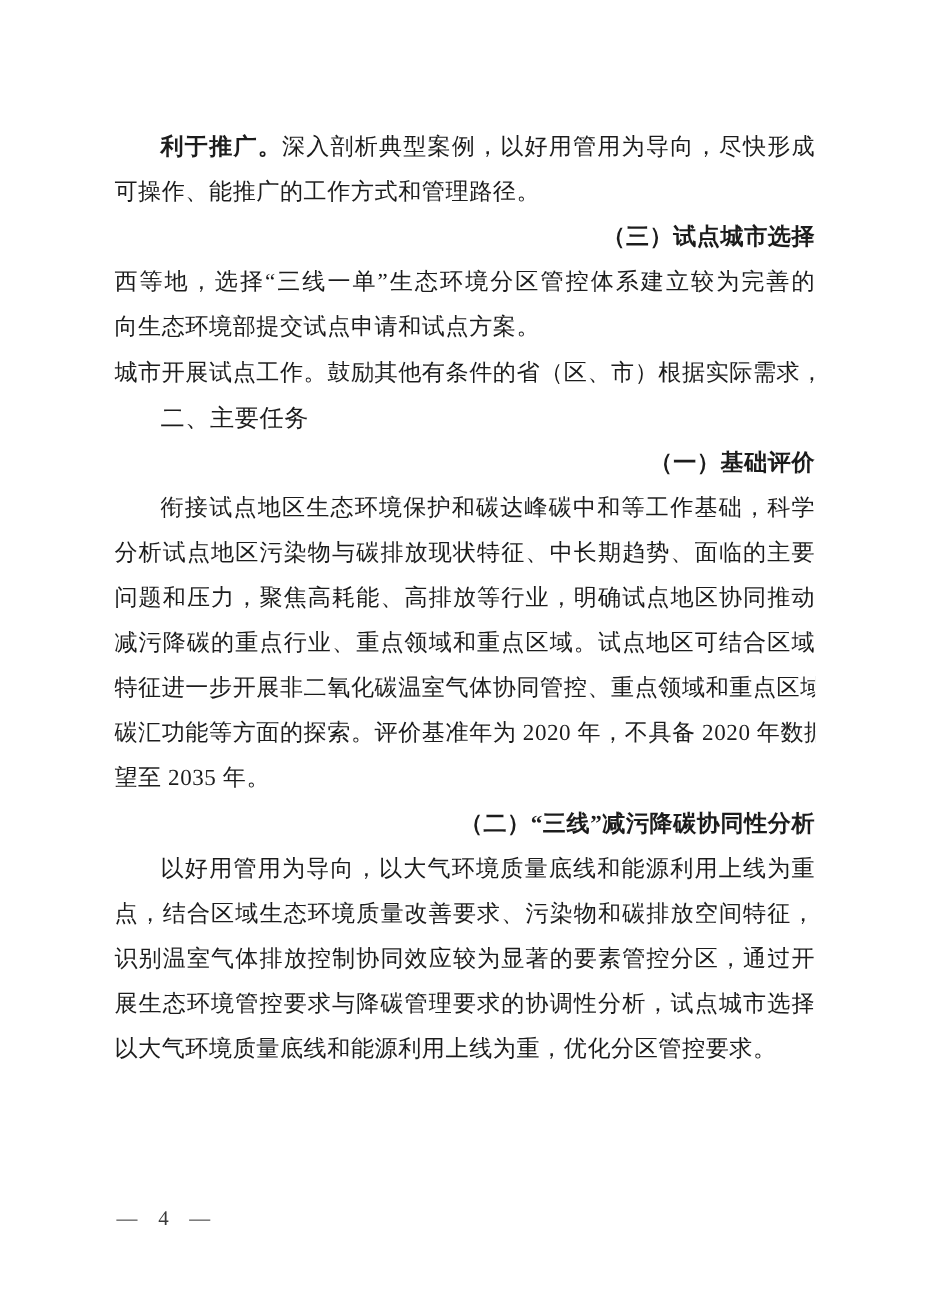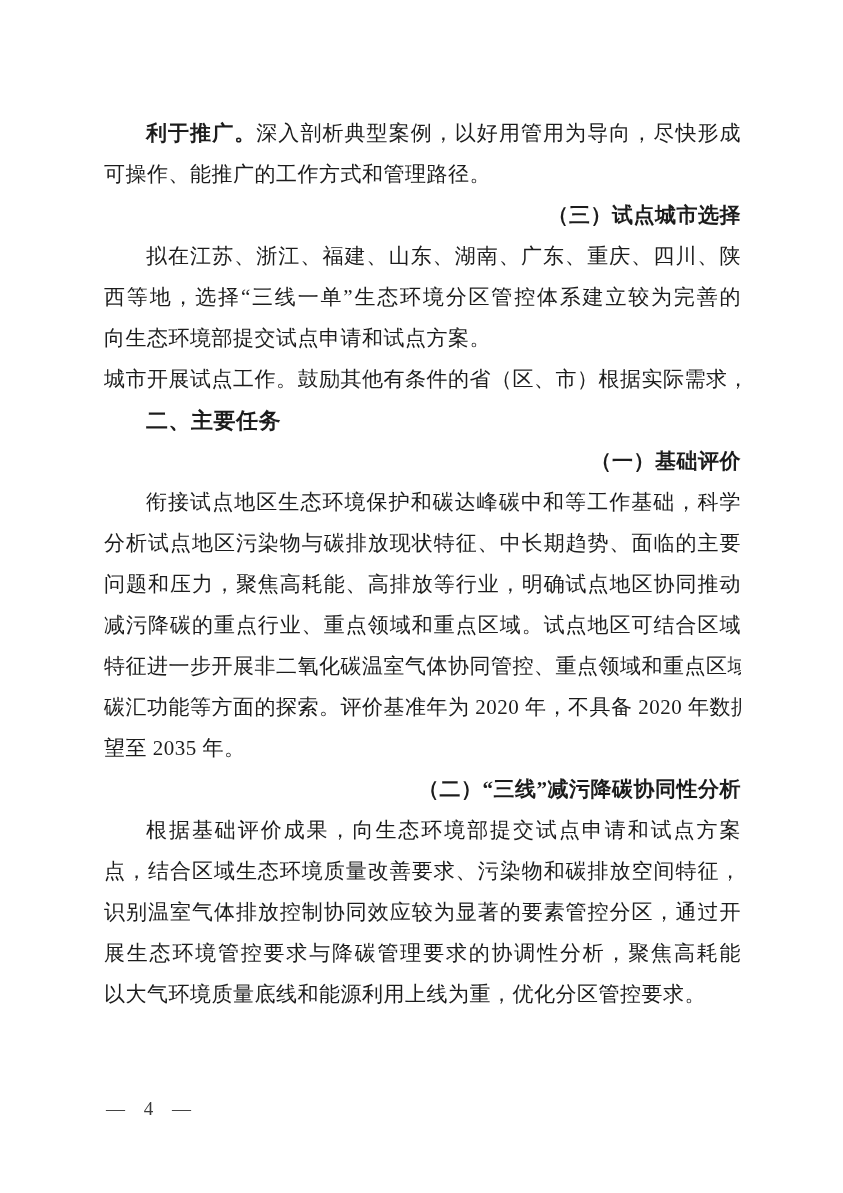--- a/index.html
+++ b/index.html
@@ -38,21 +38,21 @@
     text-indent: 42px;
   }
   .lead {
     font-weight: 700;
   }
   .h-sub {
     font-weight: 700;
     text-align: right;
   }
   .h-section {
-    font-weight: 700;
+    font-weight: 400;
     font-size: 22px;
   }
   .footer {
     position: absolute;
     left: 106px;
     top: 1094px;
     font-size: 19px;
     line-height: 30px;
     color: #3a3a3a;
     word-spacing: 12px;
@@ -63,41 +63,40 @@
 <body>
 
 <div class="page">
   <div class="content">
 
     <div class="line indent just"><span class="lead">利于推广。</span><span>深入剖析典型案例，以好用管用为导向，尽快形成</span></div>
     <div class="line"><span>可操作、能推广的工作方式和管理路径。</span></div>
 
     <div class="line indent h-sub"><span>（三）试点城市选择</span></div>
 
-    <div class="line indent just"><span>拟在江苏、浙江、福建、山东、湖南、广东、重庆、四川、陕</span></div>
     <div class="line just"><span>西等地，选择“三线一单”生态环境分区管控体系建立较为完善的</span></div>
     <div class="line"><span>向生态环境部提交试点申请和试点方案。</span></div>
     <div class="line just"><span>城市开展试点工作。鼓励其他有条件的省（区、市）根据实际需求，</span></div>
 
     <div class="line indent h-section"><span>二、主要任务</span></div>
 
     <div class="line indent h-sub"><span>（一）基础评价</span></div>
 
     <div class="line indent just"><span>衔接试点地区生态环境保护和碳达峰碳中和等工作基础，科学</span></div>
     <div class="line just"><span>分析试点地区污染物与碳排放现状特征、中长期趋势、面临的主要</span></div>
     <div class="line just"><span>问题和压力，聚焦高耗能、高排放等行业，明确试点地区协同推动</span></div>
     <div class="line just"><span>减污降碳的重点行业、重点领域和重点区域。试点地区可结合区域</span></div>
     <div class="line just"><span>特征进一步开展非二氧化碳温室气体协同管控、重点领域和重点区域</span></div>
     <div class="line just"><span>碳汇功能等方面的探索。评价基准年为 2020 年，不具备 2020 年数据</span></div>
     <div class="line"><span>望至 2035 年。</span></div>
 
     <div class="line indent h-sub"><span>（二）“三线”减污降碳协同性分析</span></div>
 
-    <div class="line indent just"><span>根据基础评价成果，向生态环境部提交试点申请和试点方案</span></div>
+    <div class="line indent just"><span>以好用管用为导向，以大气环境质量底线和能源利用上线为重</span></div>
     <div class="line just"><span>点，结合区域生态环境质量改善要求、污染物和碳排放空间特征，</span></div>
     <div class="line just"><span>识别温室气体排放控制协同效应较为显著的要素管控分区，通过开</span></div>
-    <div class="line just"><span>展生态环境管控要求与降碳管理要求的协调性分析，聚焦高耗能</span></div>
+    <div class="line just"><span>展生态环境管控要求与降碳管理要求的协调性分析，试点城市选择</span></div>
     <div class="line"><span>以大气环境质量底线和能源利用上线为重，优化分区管控要求。</span></div>
 
   </div>
 
   <div class="footer">— 4 —</div>
 </div>
 
 </body></html>

